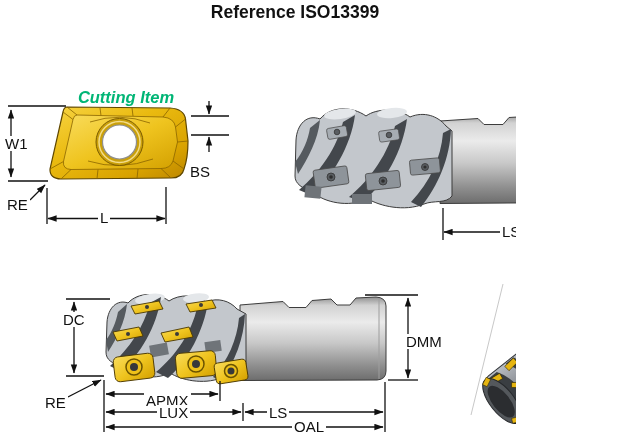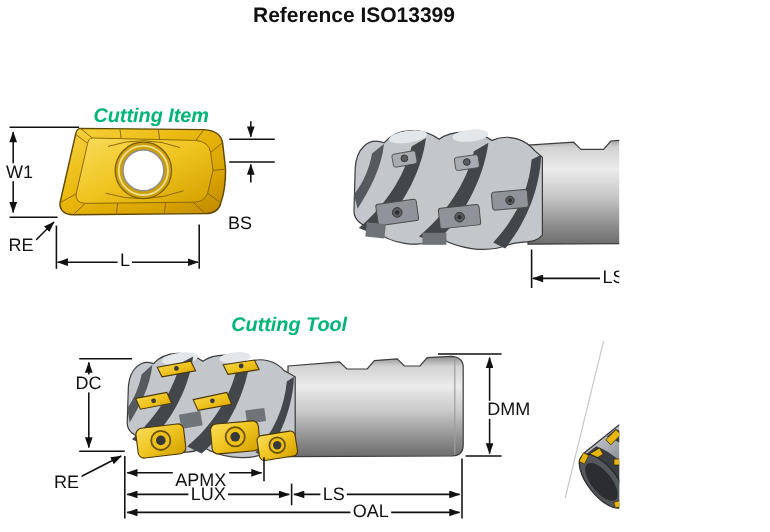--- a/index.html
+++ b/index.html
@@ -224,26 +224,25 @@
           <rect x="-4" y="-27" width="8" height="5" transform="rotate(-25 0 -24)"></rect>
           <rect x="-5" y="21" width="8" height="5" transform="rotate(25 -1 24)"></rect>
         </g>
       </g>
     </g>
   </svg>
 
   <span class="page-title" style="left:295px;top:2px;">Reference ISO13399</span>
 
   <span class="section-heading" style="left:126px;top:69px;margin-top:19px;">Cutting Item</span>
-  <span class="section-heading" style="left:241px;top:262px;">Cutting Tool</span>
 
   <span class="dim-label" style="left:3px;top:136px;">W1</span>
   <span class="dim-label" style="left:5px;top:197px;">RE</span>
   <span class="dim-label" style="left:98px;top:210px;">L</span>
-  <span class="dim-label" style="left:188px;top:179px;">BS</span>
+  <span class="dim-label" style="left:188px;top:164px;">BS</span>
 
   <span class="dim-label" style="left:602px;top:157px;">DMM</span>
   <span class="dim-label" style="left:500px;top:224px;">LS</span>
 
   <span class="dim-label" style="left:61px;top:312px;">DC</span>
   <span class="dim-label" style="left:43px;top:395px;">RE</span>
   <span class="dim-label" style="left:144px;top:393px;">APMX</span>
   <span class="dim-label" style="left:141px;top:405px;margin-left:16px;">LUX</span>
   <span class="dim-label" style="left:267px;top:405px;">LS</span>
   <span class="dim-label" style="left:292px;top:419px;">OAL</span>

